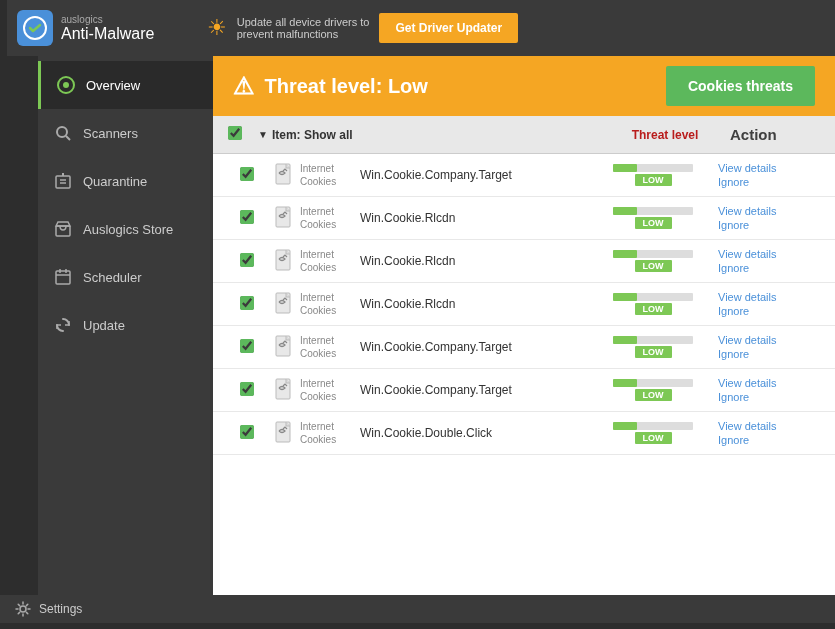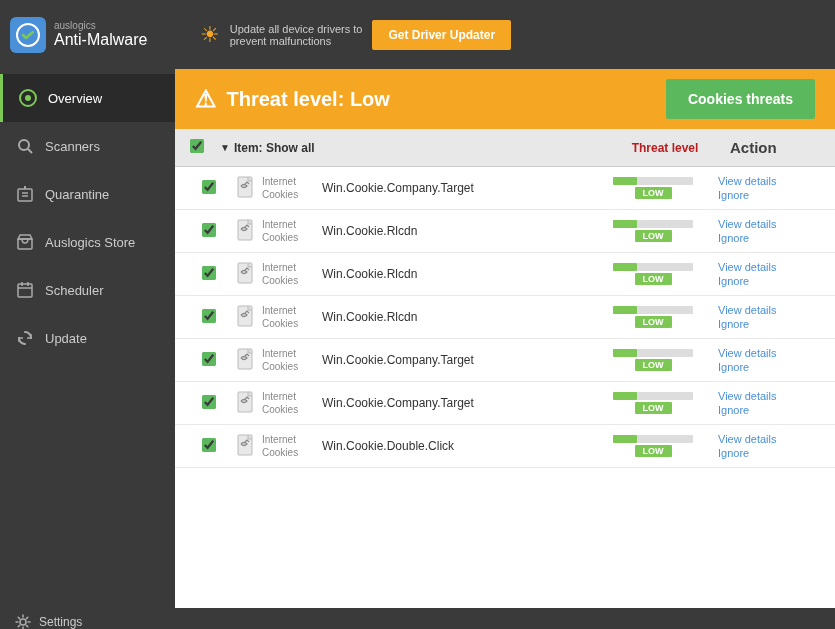--- a/index.html
+++ b/index.html
@@ -1,39 +1,39 @@
 <!DOCTYPE html>
 <html><head>
   <meta charset="utf-8">
   <style>
     * { box-sizing: border-box; margin: 0; padding: 0; }
     body { width: 835px; height: 629px; font-family: Arial, sans-serif; font-size: 12px; background: #2d2d2d; overflow: hidden; }
 
     
     .titlebar {
-      display: flex; align-items: center; background: #3a3a3a; height: 69px; padding: 0 10px;
+      display: flex; align-items: center; background: #3a3a3a; height: 56px; padding: 0 10px; margin-left: 7px;
     }
     .logo-area { display: flex; align-items: center; gap: 8px; min-width: 175px; }
     .logo-icon { width: 36px; height: 36px; background: #4a90d9; border-radius: 6px; display: flex; align-items: center; justify-content: center; }
     .logo-text { color: #fff; }
     .logo-text .brand { font-size: 10px; color: #aaa; }
     .logo-text .product { font-size: 16px; font-weight: normal; color: #fff; }
     .driver-update-area { display: flex; align-items: center; gap: 10px; flex: 1; padding: 0 15px; }
     .update-icon { color: #f5a623; font-size: 22px; }
     .update-text { color: #ccc; font-size: 11px; }
     .get-driver-btn { background: #f5a623; color: #fff; border: none; padding: 8px 16px; font-size: 12px; font-weight: bold; cursor: pointer; border-radius: 2px; }
     .titlebar-controls { display: flex; align-items: center; gap: 5px; }
     .help-btn { background: #555; color: #fff; border: none; padding: 5px 10px; cursor: pointer; display: flex; align-items: center; gap: 4px; font-size: 12px; }
     .win-btn { background: #555; color: #fff; border: none; width: 28px; height: 24px; cursor: pointer; font-size: 14px; display: flex; align-items: center; justify-content: center; }
 
     
     .main-layout { display: flex; height: calc(629px - 52px - 38px); }
 
     
-    .sidebar { width: 175px; background: #3a3a3a; display: flex; flex-direction: column; padding: 5px 0; }
+    .sidebar { width: 175px; background: #3a3a3a; display: flex; flex-direction: column; padding: 5px 0; margin-left: 38px; }
     .sidebar-item { display: flex; align-items: center; gap: 10px; padding: 14px 15px; color: #ccc; cursor: pointer; font-size: 13px; }
     .sidebar-item.active { background: #2a2a2a; color: #fff; border-left: 3px solid #7dc855; }
     .sidebar-item .nav-icon { width: 20px; height: 20px; display: flex; align-items: center; justify-content: center; }
 
     
     .content { flex: 1; background: #f0f0f0; display: flex; flex-direction: column; }
 
     
     .threat-bar { background: #f5a623; display: flex; align-items: center; justify-content: space-between; padding: 10px 20px; min-height: 55px; }
     .threat-level { display: flex; align-items: center; gap: 10px; color: #fff; font-size: 20px; font-weight: bold; }

